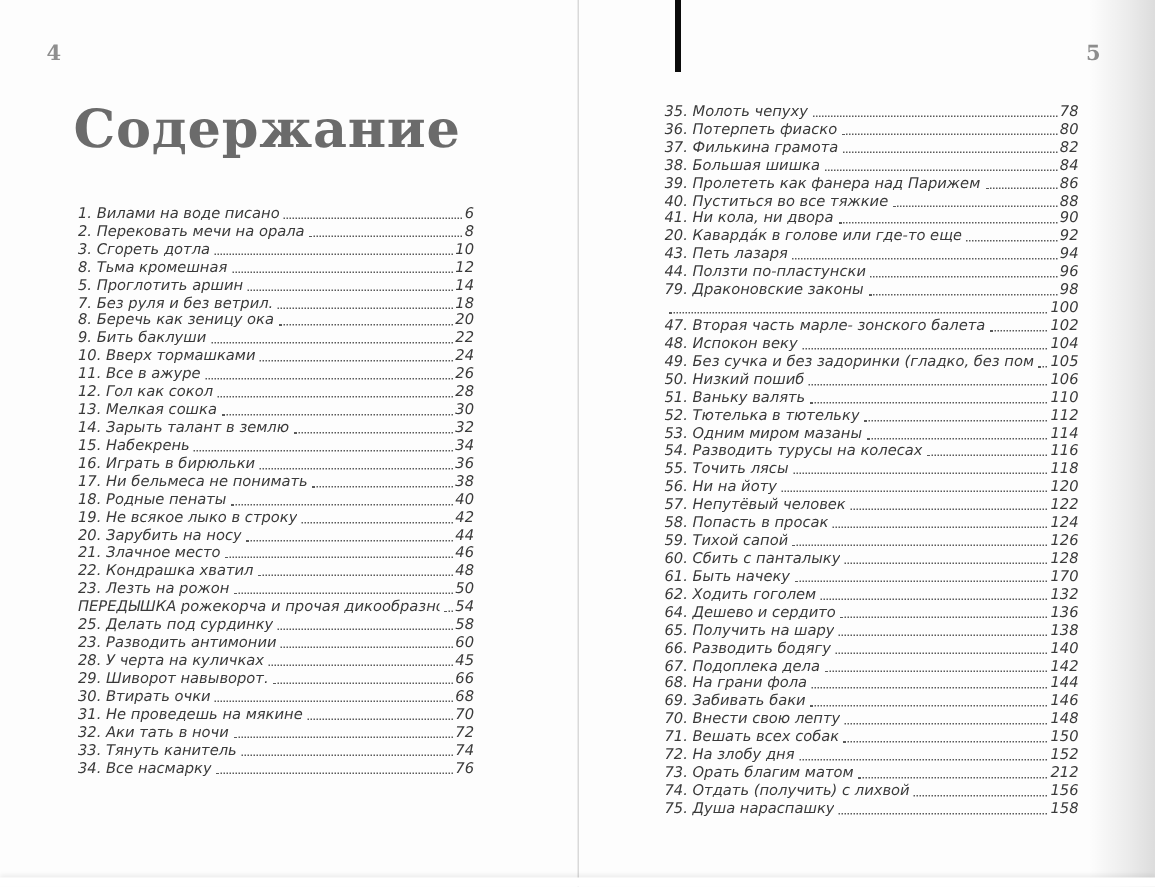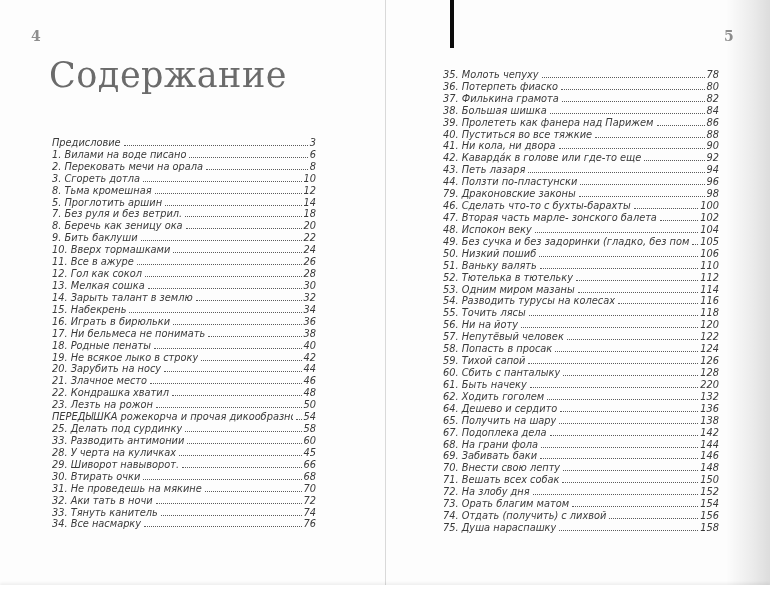--- a/index.html
+++ b/index.html
@@ -48,23 +48,23 @@
     position: absolute;
     font-family: "DejaVu Serif", serif;
     font-weight: bold;
     font-size: 14px;
     color: #8e8e8e;
   }
   .corner-page-num.left  { left: 31px;  top: 28px; }
   .corner-page-num.right { left: 724px; top: 28px; }
   .toc-title {
     position: absolute;
-    left: 49px; top: 56px;
+    left: 49px; top: 68px;
     font-family: "DejaVu Serif", serif;
-    font-weight: normal;
+    font-weight: bold;
     font-size: 35px;
     line-height: 1.1;
     letter-spacing: 0.5px;
     color: #6b6b6b;
   }
   .toc-list {
     position: absolute;
     display: block;
   }
   .toc-list.left  { left: 52px;  top: 136px; width: 264px; }
@@ -95,25 +95,20 @@
 
   <div class="gutter"></div>
   <div class="marker-bar"></div>
 
   <div class="corner-page-num left">4</div>
 
   <div class="toc-title">Содержание</div>
 
   <div class="toc-list left">
 
-      <div class="toc-row">
-        <span class="toc-label">Предисловие</span>
-        <span class="toc-leader"></span>
-        <span class="toc-page">3</span>
-      </div>
 
       <div class="toc-row">
         <span class="toc-label">1. Вилами на воде писано</span>
         <span class="toc-leader"></span>
         <span class="toc-page">6</span>
       </div>
 
       <div class="toc-row">
         <span class="toc-label">2. Перековать мечи на орала</span>
         <span class="toc-leader"></span>
@@ -248,21 +243,21 @@
         <span class="toc-page">54</span>
       </div>
 
       <div class="toc-row">
         <span class="toc-label">25. Делать под сурдинку</span>
         <span class="toc-leader"></span>
         <span class="toc-page">58</span>
       </div>
 
       <div class="toc-row">
-        <span class="toc-label">33. Разводить антимонии</span>
+        <span class="toc-label">23. Разводить антимонии</span>
         <span class="toc-leader"></span>
         <span class="toc-page">60</span>
       </div>
 
 
       <div class="toc-row">
         <span class="toc-label">28. У черта на куличках</span>
         <span class="toc-leader"></span>
         <span class="toc-page">45</span>
       </div>
@@ -344,21 +339,21 @@
         <span class="toc-page">88</span>
       </div>
 
       <div class="toc-row">
         <span class="toc-label">41. Ни кола, ни двора</span>
         <span class="toc-leader"></span>
         <span class="toc-page">90</span>
       </div>
 
       <div class="toc-row">
-        <span class="toc-label">42. Кавардáк в голове или где-то еще</span>
+        <span class="toc-label">20. Кавардáк в голове или где-то еще</span>
         <span class="toc-leader"></span>
         <span class="toc-page">92</span>
       </div>
 
       <div class="toc-row">
         <span class="toc-label">43. Петь лазаря</span>
         <span class="toc-leader"></span>
         <span class="toc-page">94</span>
       </div>
 
@@ -368,21 +363,20 @@
         <span class="toc-page">96</span>
       </div>
 
       <div class="toc-row">
         <span class="toc-label">79. Драконовские законы</span>
         <span class="toc-leader"></span>
         <span class="toc-page">98</span>
       </div>
 
       <div class="toc-row">
-        <span class="toc-label">46. Сделать что-то с бухты-барахты</span>
         <span class="toc-leader"></span>
         <span class="toc-page">100</span>
       </div>
 
       <div class="toc-row">
         <span class="toc-label">47. Вторая часть марле- зонского балета</span>
         <span class="toc-leader"></span>
         <span class="toc-page">102</span>
       </div>
 
@@ -461,21 +455,21 @@
 
       <div class="toc-row">
         <span class="toc-label">60. Сбить с панталыку</span>
         <span class="toc-leader"></span>
         <span class="toc-page">128</span>
       </div>
 
       <div class="toc-row">
         <span class="toc-label">61. Быть начеку</span>
         <span class="toc-leader"></span>
-        <span class="toc-page">220</span>
+        <span class="toc-page">170</span>
       </div>
 
       <div class="toc-row">
         <span class="toc-label">62. Ходить гоголем</span>
         <span class="toc-leader"></span>
         <span class="toc-page">132</span>
       </div>
 
 
       <div class="toc-row">
@@ -483,20 +477,25 @@
         <span class="toc-leader"></span>
         <span class="toc-page">136</span>
       </div>
 
       <div class="toc-row">
         <span class="toc-label">65. Получить на шару</span>
         <span class="toc-leader"></span>
         <span class="toc-page">138</span>
       </div>
 
+      <div class="toc-row">
+        <span class="toc-label">66. Разводить бодягу</span>
+        <span class="toc-leader"></span>
+        <span class="toc-page">140</span>
+      </div>
 
       <div class="toc-row">
         <span class="toc-label">67. Подоплека дела</span>
         <span class="toc-leader"></span>
         <span class="toc-page">142</span>
       </div>
 
       <div class="toc-row">
         <span class="toc-label">68. На грани фола</span>
         <span class="toc-leader"></span>
@@ -523,21 +522,21 @@
 
       <div class="toc-row">
         <span class="toc-label">72. На злобу дня</span>
         <span class="toc-leader"></span>
         <span class="toc-page">152</span>
       </div>
 
       <div class="toc-row">
         <span class="toc-label">73. Орать благим матом</span>
         <span class="toc-leader"></span>
-        <span class="toc-page">154</span>
+        <span class="toc-page">212</span>
       </div>
 
       <div class="toc-row">
         <span class="toc-label">74. Отдать (получить) с лихвой</span>
         <span class="toc-leader"></span>
         <span class="toc-page">156</span>
       </div>
 
       <div class="toc-row">
         <span class="toc-label">75. Душа нараспашку</span>

